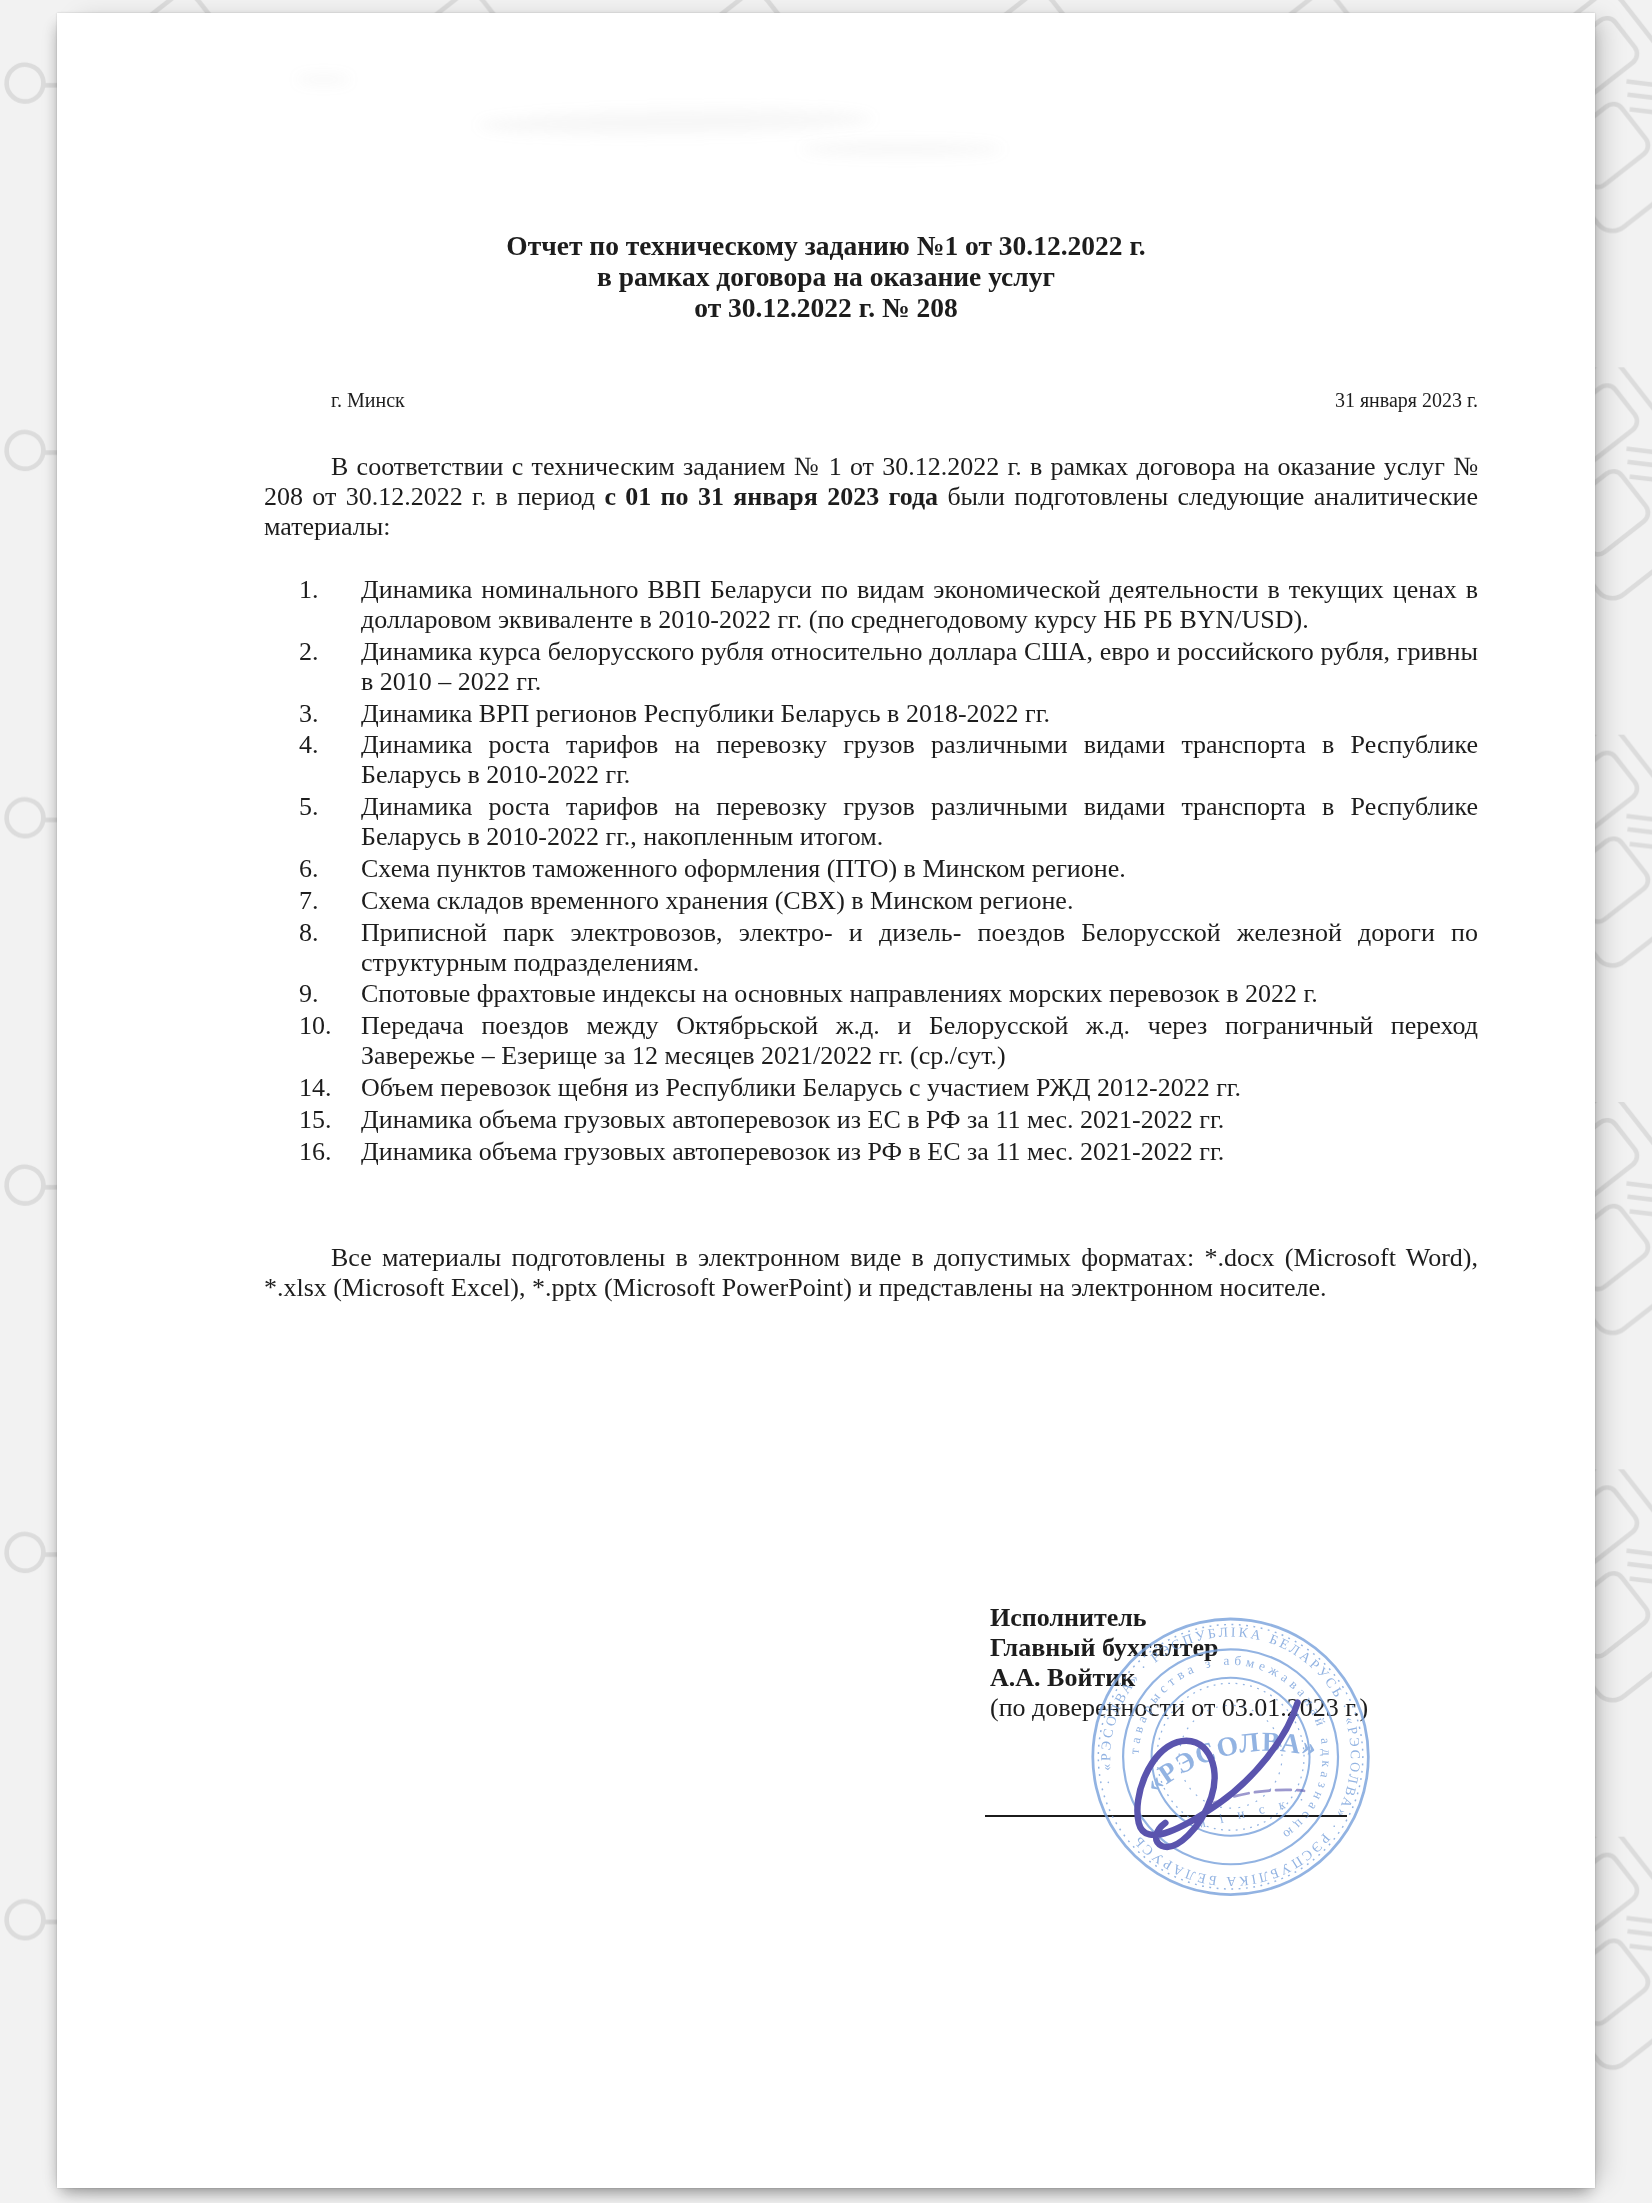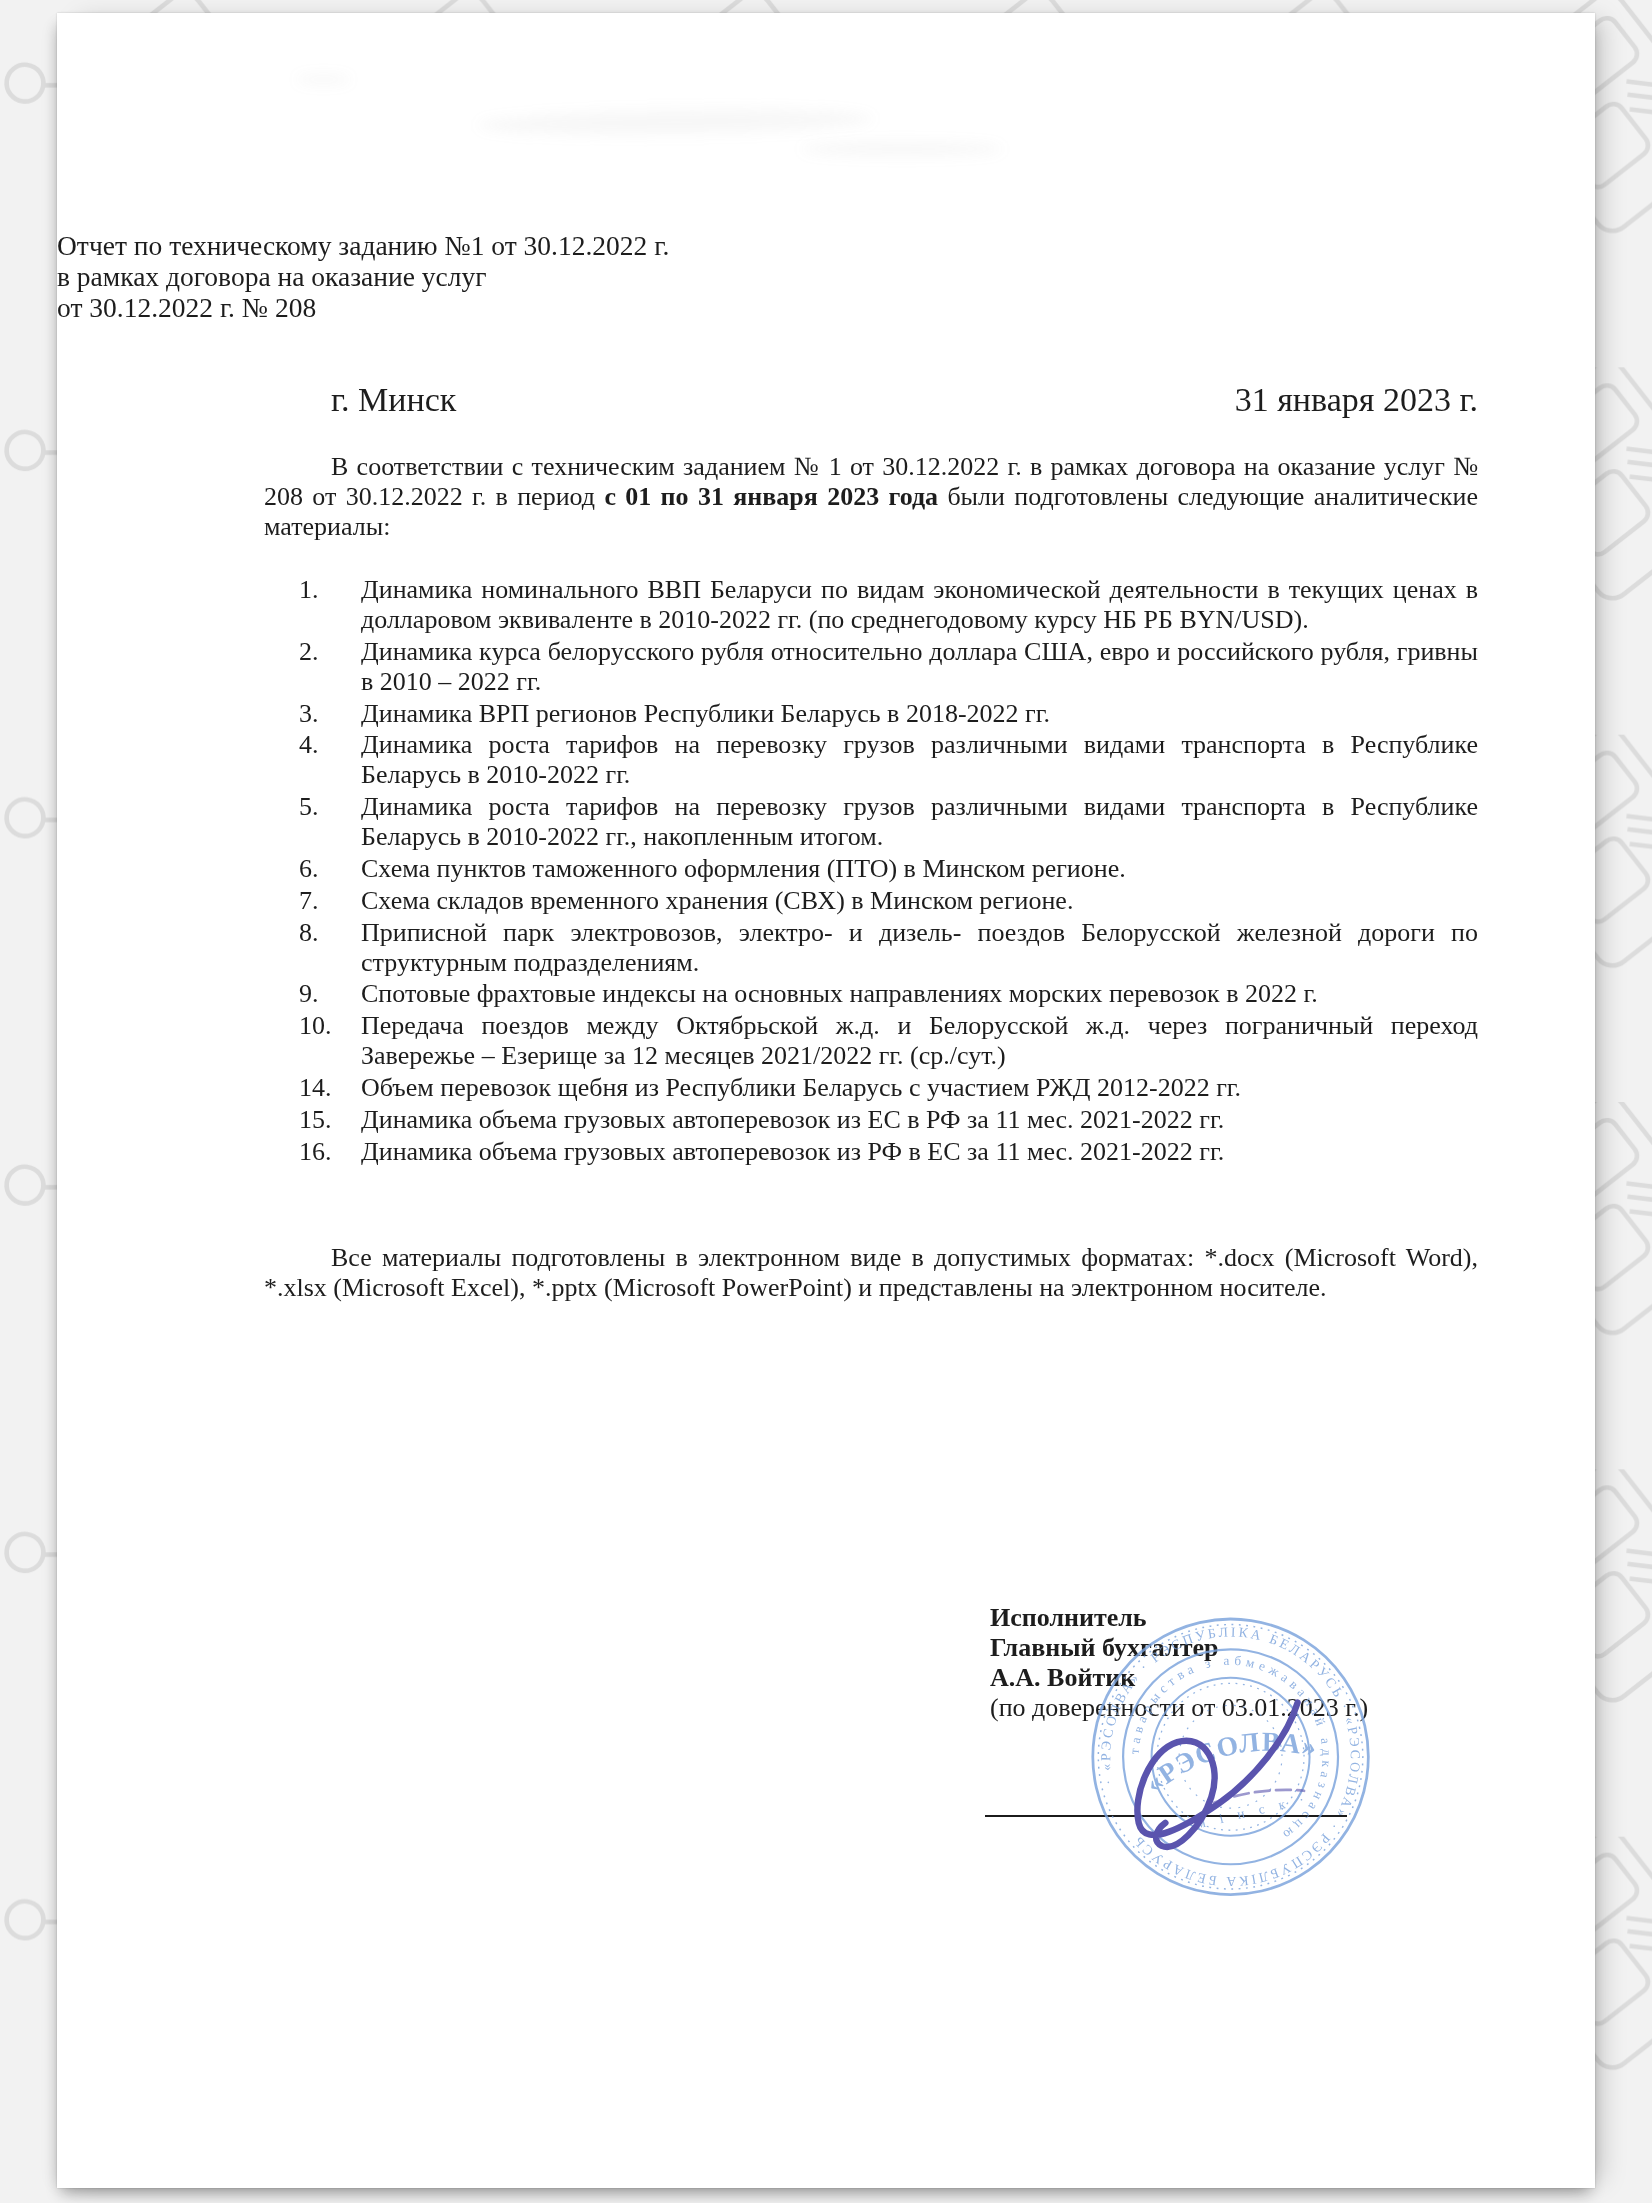--- a/index.html
+++ b/index.html
@@ -15,24 +15,24 @@
     font-family:"Liberation Serif", serif;
     color:var(--text-color);
   }
   svg.bg{position:absolute;left:0;top:0;z-index:0;}
   .page{
     position:absolute;left:57px;top:13px;width:1538px;height:2175px;
     background:#ffffff;z-index:1;
     box-shadow:0 9.2px 14.7px -3.7px rgba(0,0,0,.32), 14.7px 0 24px -7.3px rgba(0,0,0,.18),
                -9.2px 3.7px 16.5px -9.2px rgba(0,0,0,.12), 0 0 1.8px rgba(0,0,0,.18);
   }
-  .doc-title{margin-top:217px;font-weight:normal;font-size:27.5px;line-height:31px;}
+  .doc-title{margin-top:217px;text-align:center;font-weight:bold;font-size:27.5px;line-height:31px;}
   .placedate{
     display:flex;justify-content:space-between;align-items:baseline;
-    margin:62px 117px 0 207px;font-size:34px;line-height:30px;
+    margin:62px 117px 0 207px;font-size:20px;line-height:30px;
   }
   .placedate .place{padding-left:67px;}
   .para{
     margin:37px 117px 0 207px;font-size:26px;line-height:30px;
     text-align:justify;text-indent:67px;
   }
   .para.closing{margin-top:76px;}
   .mat-list{margin:33px 117px 0 207px;font-size:26px;line-height:30px;}
   .mat-item{display:flex;margin-bottom:1.8px;}
   .mat-item .num{flex:0 0 85px;box-sizing:border-box;padding-left:35px;}

